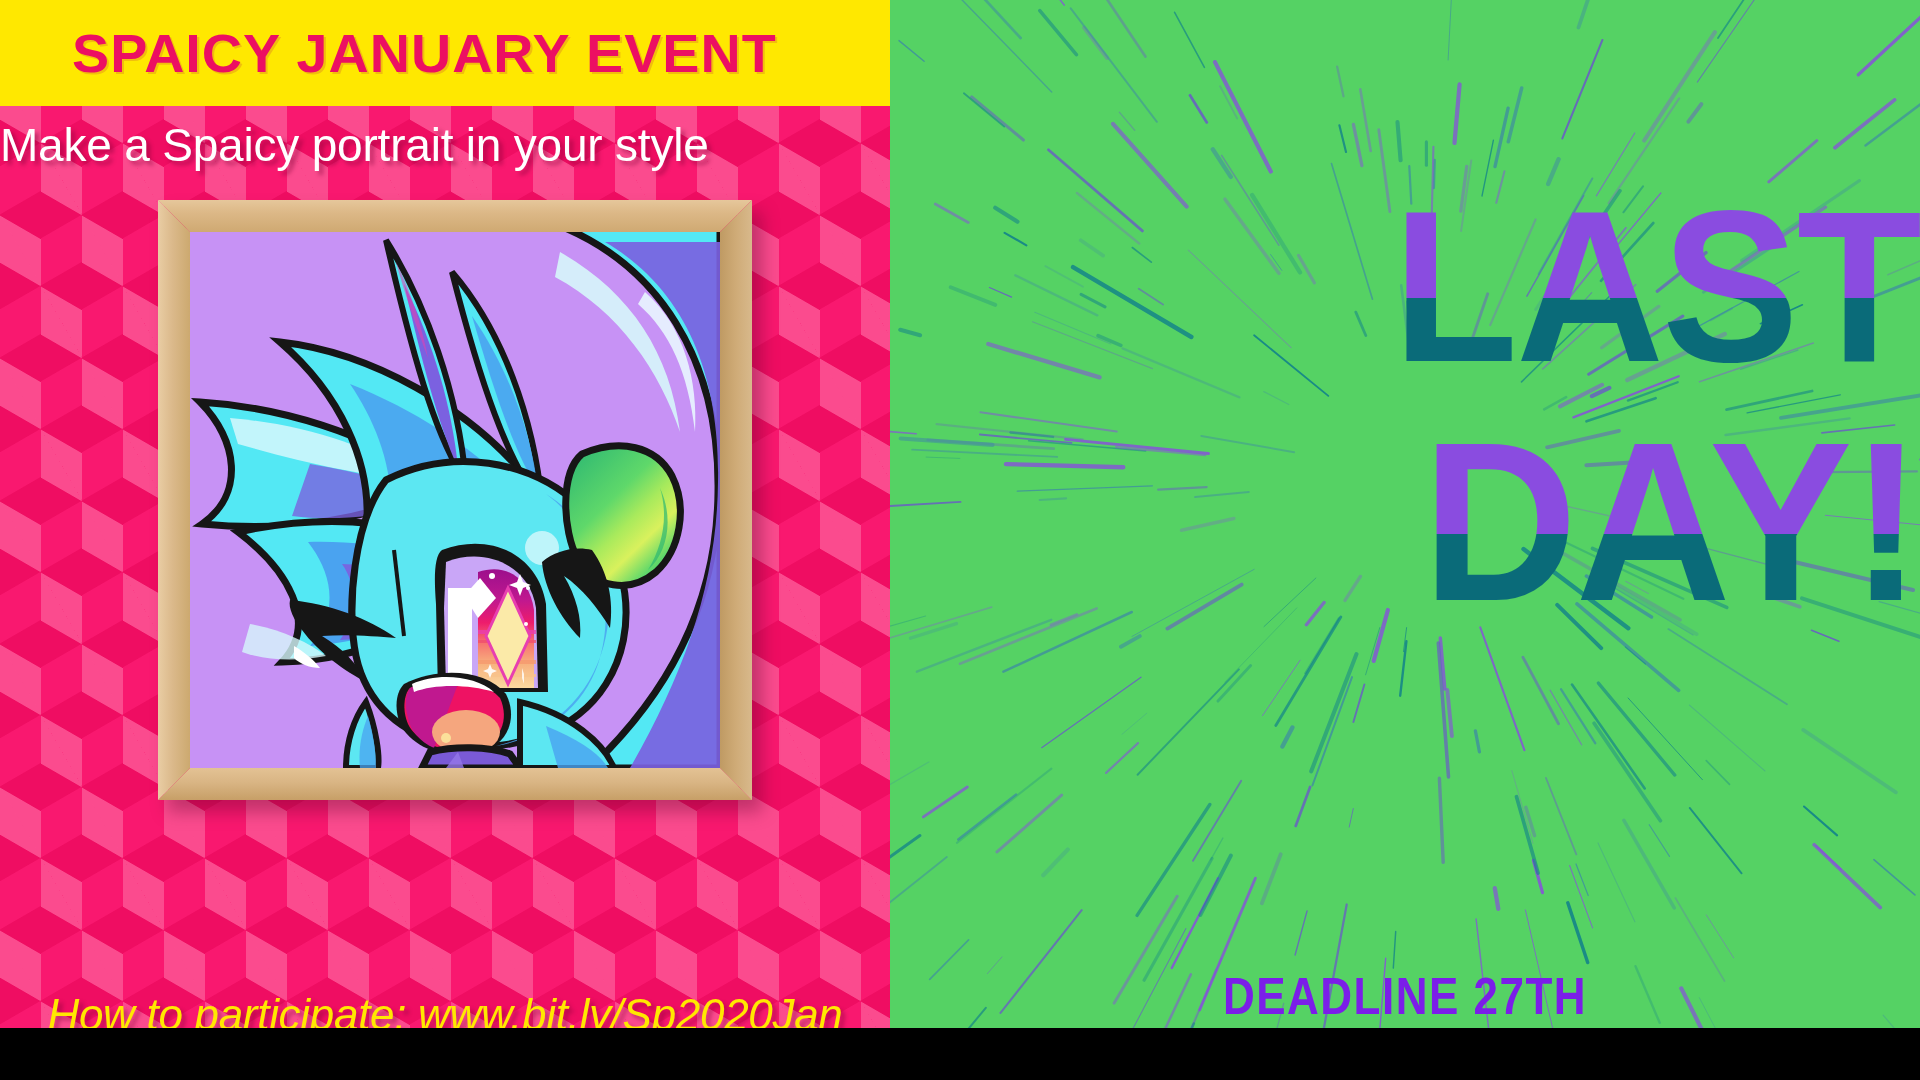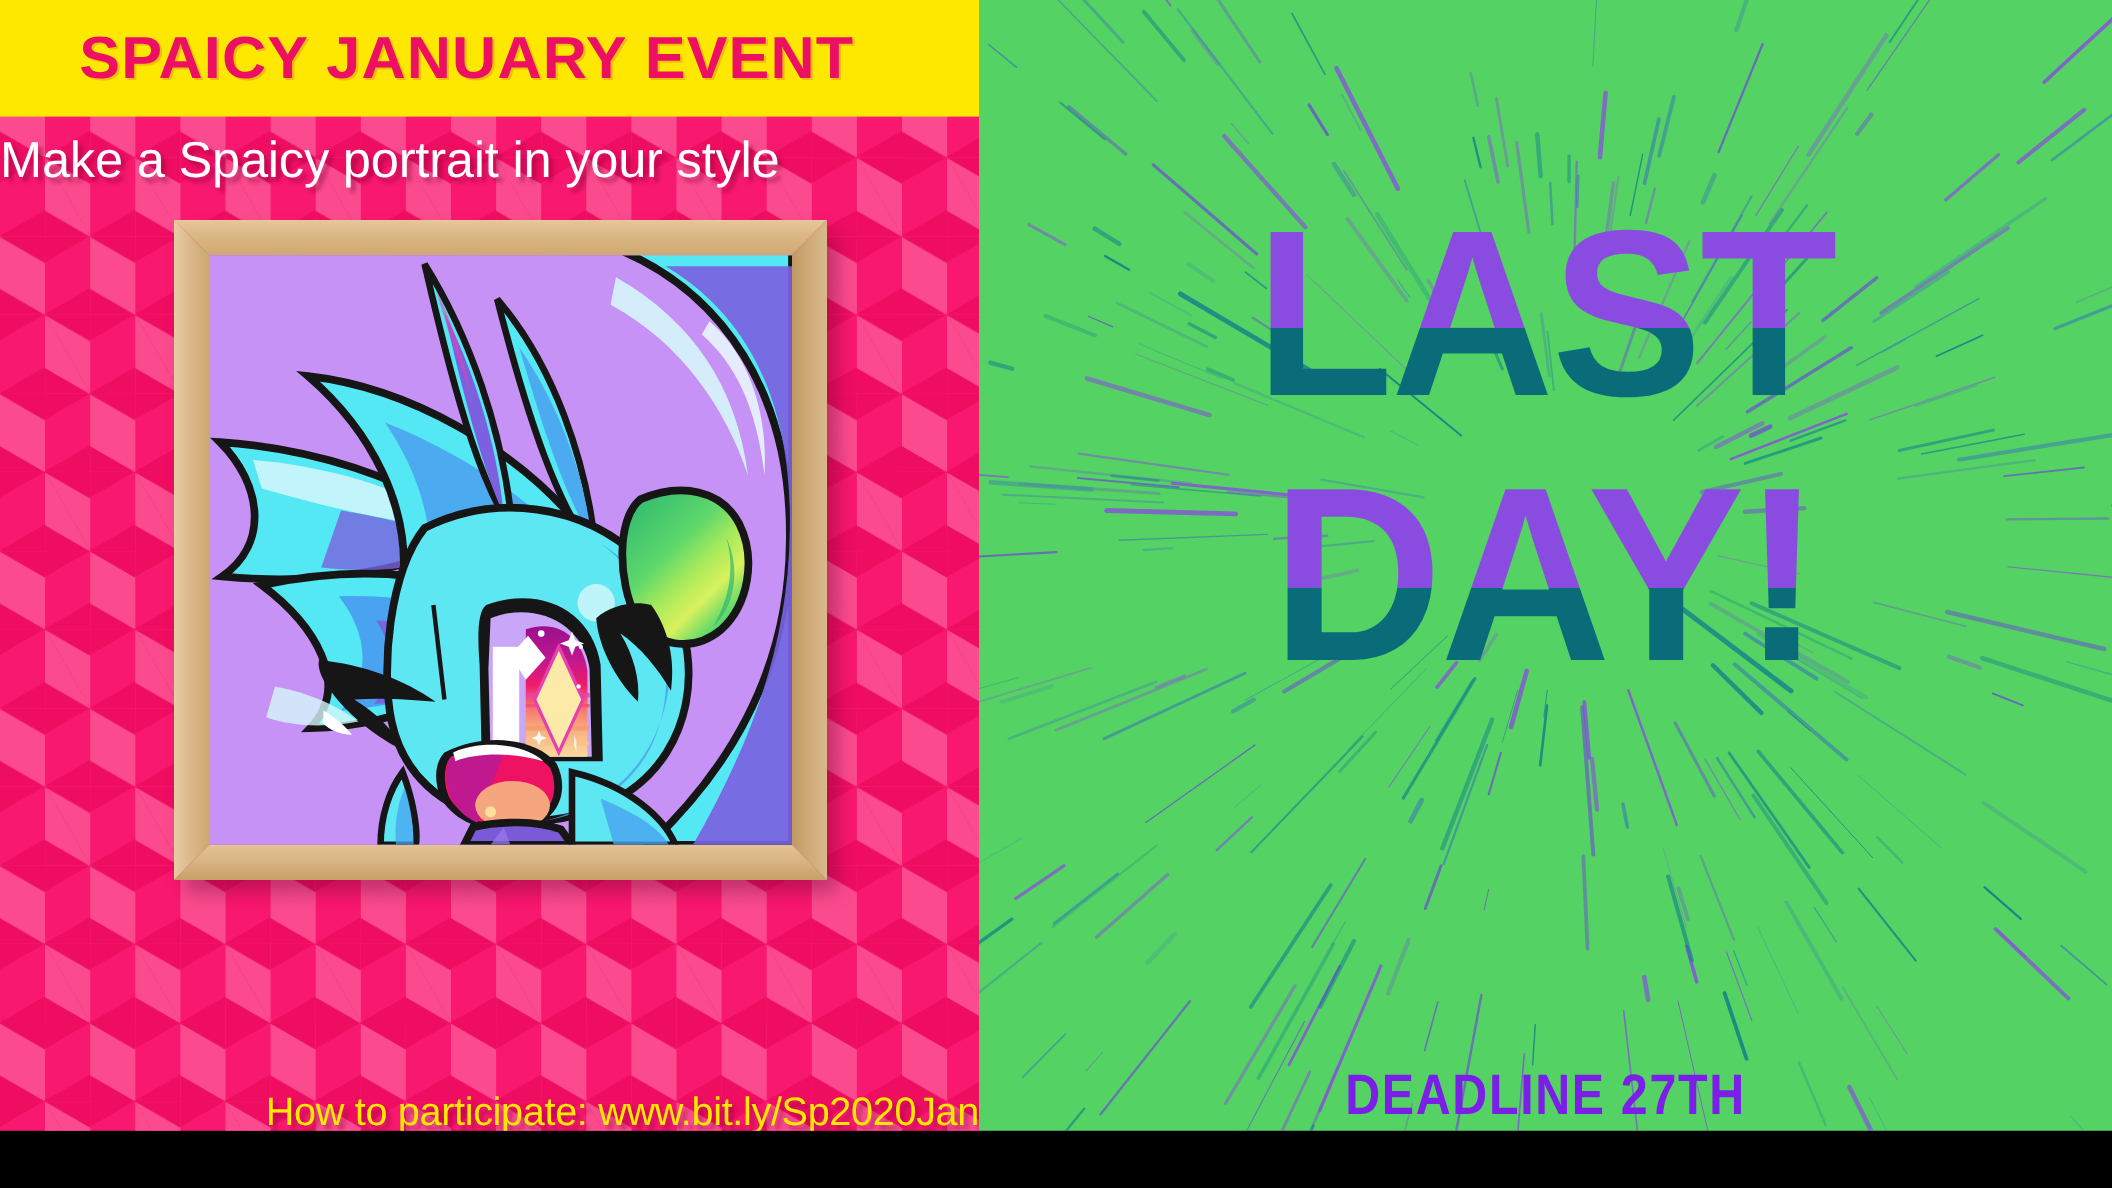--- a/index.html
+++ b/index.html
@@ -49,26 +49,27 @@
     font-size:46px;
     color:#ffffff;
     white-space:nowrap;
     text-shadow:4px 4px 4px rgba(120,0,50,.45);
     letter-spacing:-0.2px;
   }
 
   
   #participate{
     position:absolute;left:0;top:990px;width:890px;
-    text-align:right;
-    font-size:36px;
+    text-align:center;
+    font-size:44px;
     color:#ffe800;
     white-space:nowrap;
     text-shadow:4px 4px 4px rgba(120,0,50,.45);
     letter-spacing:-0.3px;
+    font-style:italic;
   }
 
   
   #frame{
     position:absolute;left:158px;top:200px;width:594px;height:600px;
     box-shadow:10px 12px 16px rgba(90,0,40,.35);
   }
   .frame-side{position:absolute;}
   #frame-top{
     left:0;top:0;width:594px;height:32px;
@@ -98,21 +99,21 @@
 
   
   #right-panel{
     position:absolute;left:890px;top:0;width:1030px;height:1080px;
     background:#55d264;overflow:hidden;
   }
   #rays{position:absolute;left:0;top:0;width:1030px;height:1080px;}
 
   #lastday-block{
     position:absolute;left:0;top:192px;width:1030px;
-    text-align:center;pointer-events:none;
+    text-align:right;pointer-events:none;
   }
   .bigword{
     font-family:"Liberation Sans",sans-serif;
     font-weight:bold;
     font-size:205px;
     line-height:0.92;
     letter-spacing:-2px;
     margin:0;
     transform:scaleX(1.0) scaleY(1.05);
     

